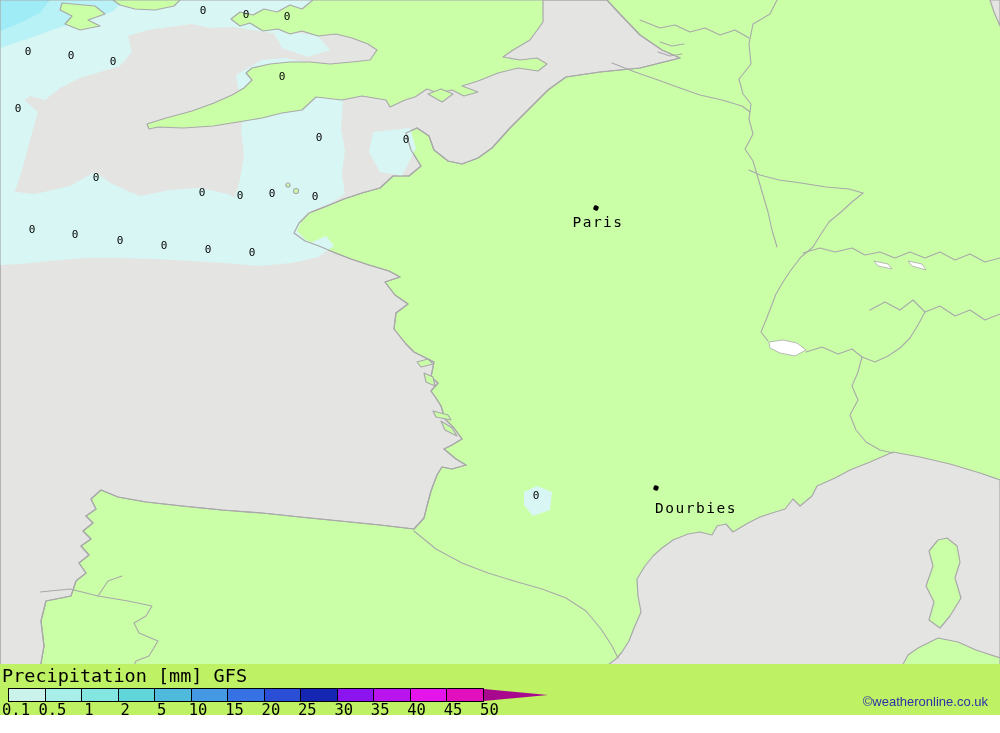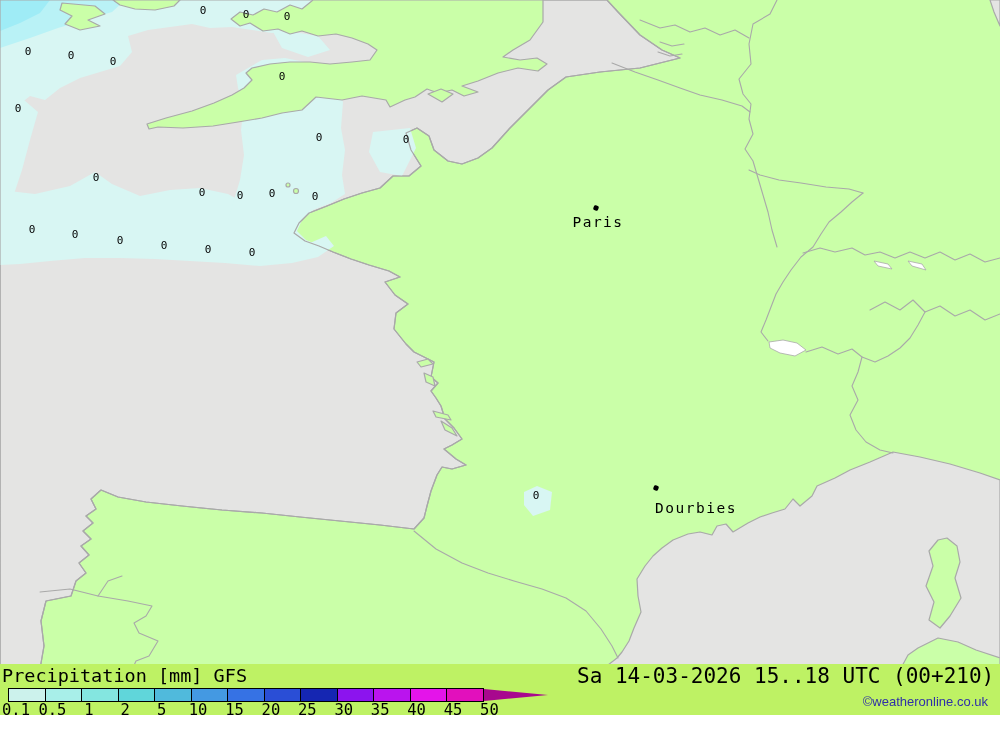--- a/index.html
+++ b/index.html
@@ -162,21 +162,20 @@
         </div>
         <div class="city">
           <span class="dot" style="left: 656px; top: 488px;"></span>
           <span class="clabel" style="left: 655px; top: 508px; margin-left: 41px;">Dourbies</span>
         </div>
       </div>
   </div>
 
   <div id="legend">
     <div id="legend-title">Precipitation [mm] GFS</div>
-    <div id="legend-datetime">Sa 14-03-2026 15..18 UTC (00+210)</div>
     <div id="colorbar">
         <div class="seg" style="background: rgb(204, 242, 236);"></div>
         <div class="seg" style="background: rgb(168, 239, 233);"></div>
         <div class="seg" style="background: rgb(132, 230, 224);"></div>
         <div class="seg" style="background: rgb(96, 214, 218);"></div>
         <div class="seg" style="background: rgb(80, 186, 220);"></div>
         <div class="seg" style="background: rgb(68, 153, 226);"></div>
         <div class="seg" style="background: rgb(54, 114, 228);"></div>
         <div class="seg" style="background: rgb(42, 78, 214);"></div>
         <div class="seg" style="background: rgb(21, 38, 178);"></div>

